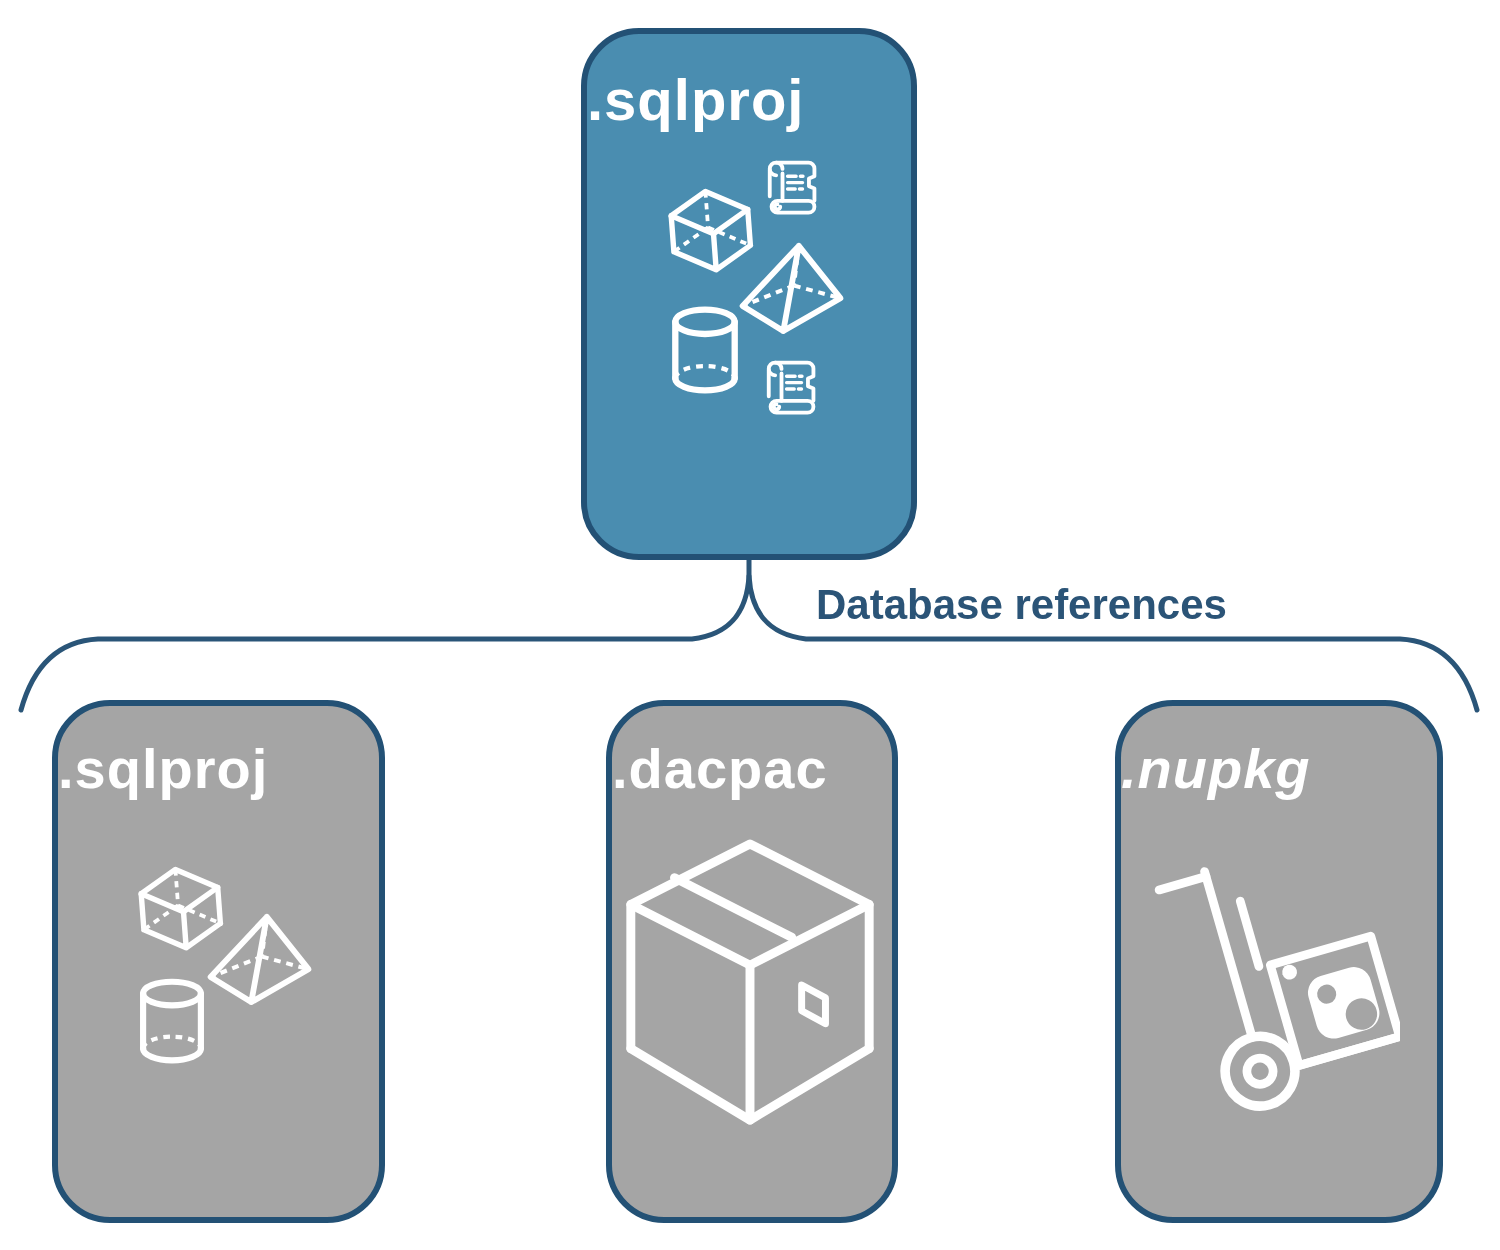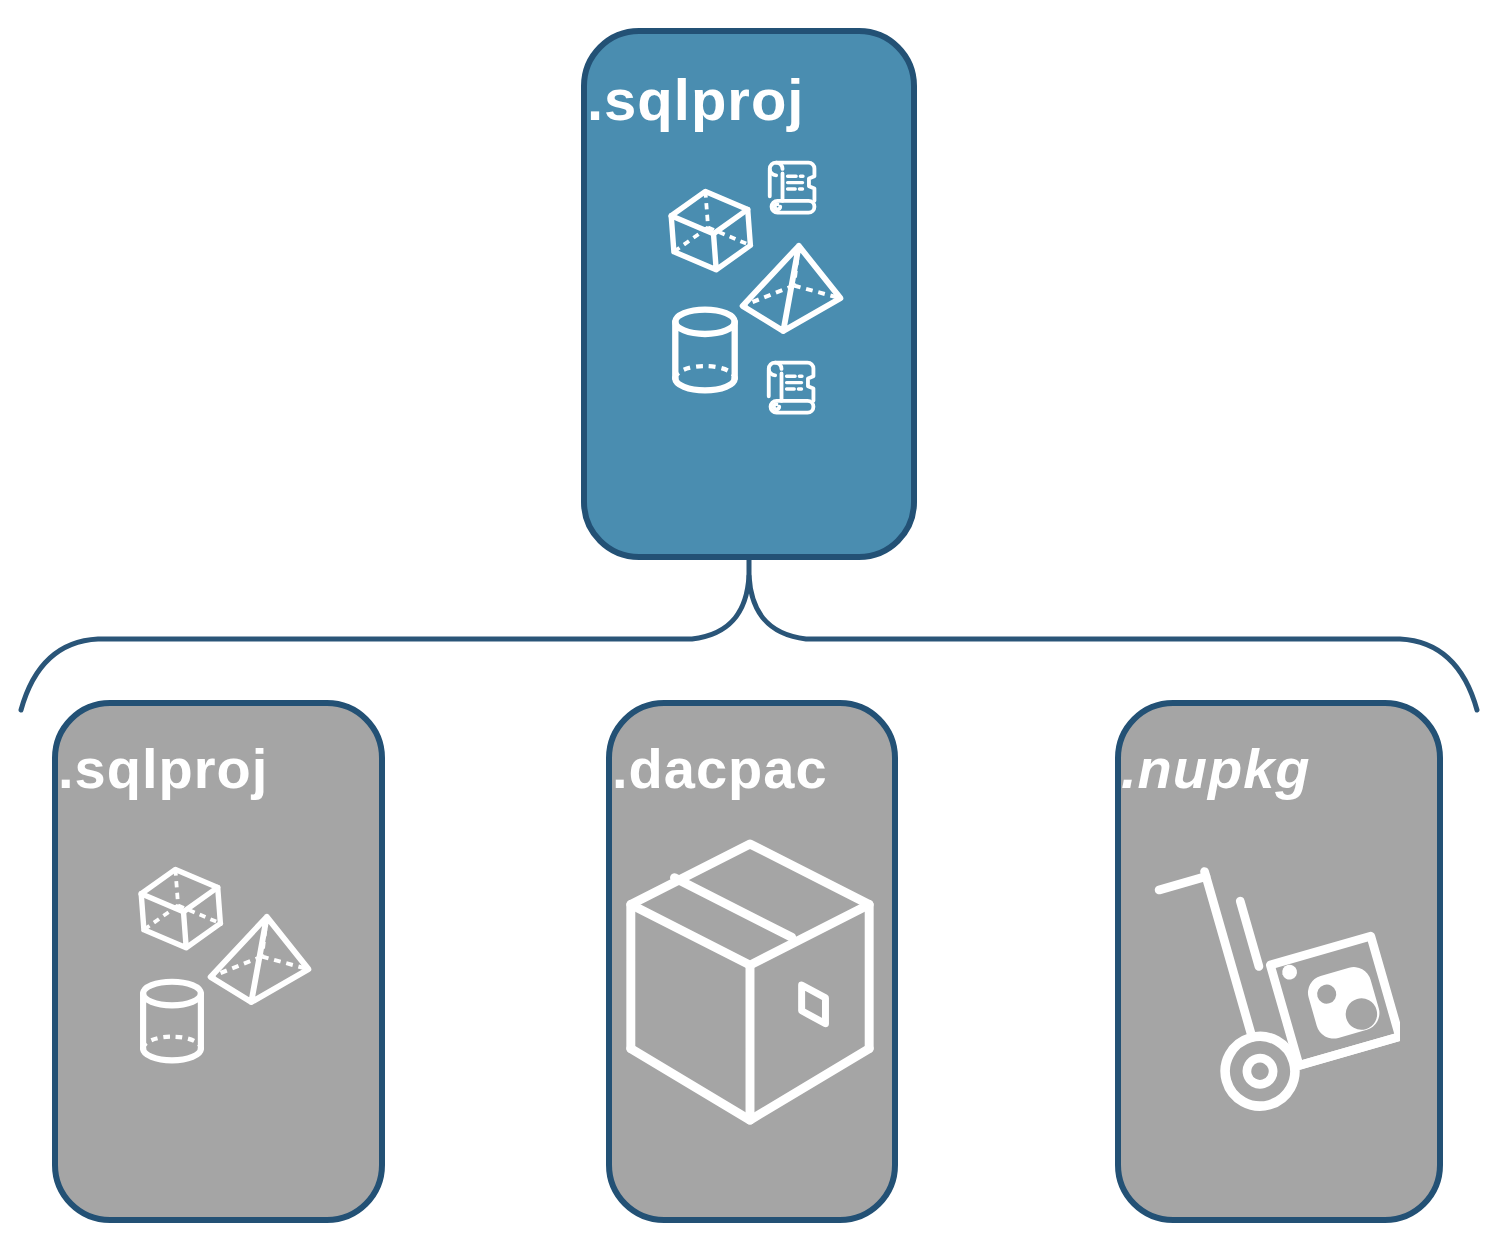--- a/index.html
+++ b/index.html
@@ -92,20 +92,21 @@
       <path d="M 15.5 4 H 51 a 6.5 6.5 0 0 1 6.5 6.5 V 19 l -6 2.5 v 8.5 l 6 2.5 V 46"></path>
       <path d="M 8.5 12 V 41 M 22.5 16 V 46"></path>
       <path d="M 17 46 H 51 a 6.5 6.5 0 0 1 0 13 H 17 a 6.5 6.5 0 0 1 0 -13 Z"></path>
       <path d="M 20 52.5 a 3 3 0 1 1 -3 -3"></path>
     </g>
     <g stroke="#fff" fill="none" stroke-width="3.6" stroke-linecap="round">
       <path d="M28 19 h9.5 M42 19 h3 M28 26 h16.5 M28 33 h8.5 M41 33 h3.5"></path>
     </g>
   </svg>
 
+  <div class="edge-label">Database references</div>
 
   <div class="node node-child" style="left:52px;top:700px;width:333px;height:523px;">
     <span class="title">.sqlproj</span>
   </div>
 
   <svg class="icon" style="left:133px;top:864px;" width="92" height="90" viewBox="0 0 100 100">
     <g stroke="#fff" fill="none" stroke-width="6" stroke-linejoin="round" stroke-linecap="round">
       <polygon points="8,33 46,6 93,26 55,53"></polygon>
       <path d="M8 33 L11 73 M55 53 L58 93 M93 26 L96 66 M11 73 L58 93 L96 66"></path>
     </g>

